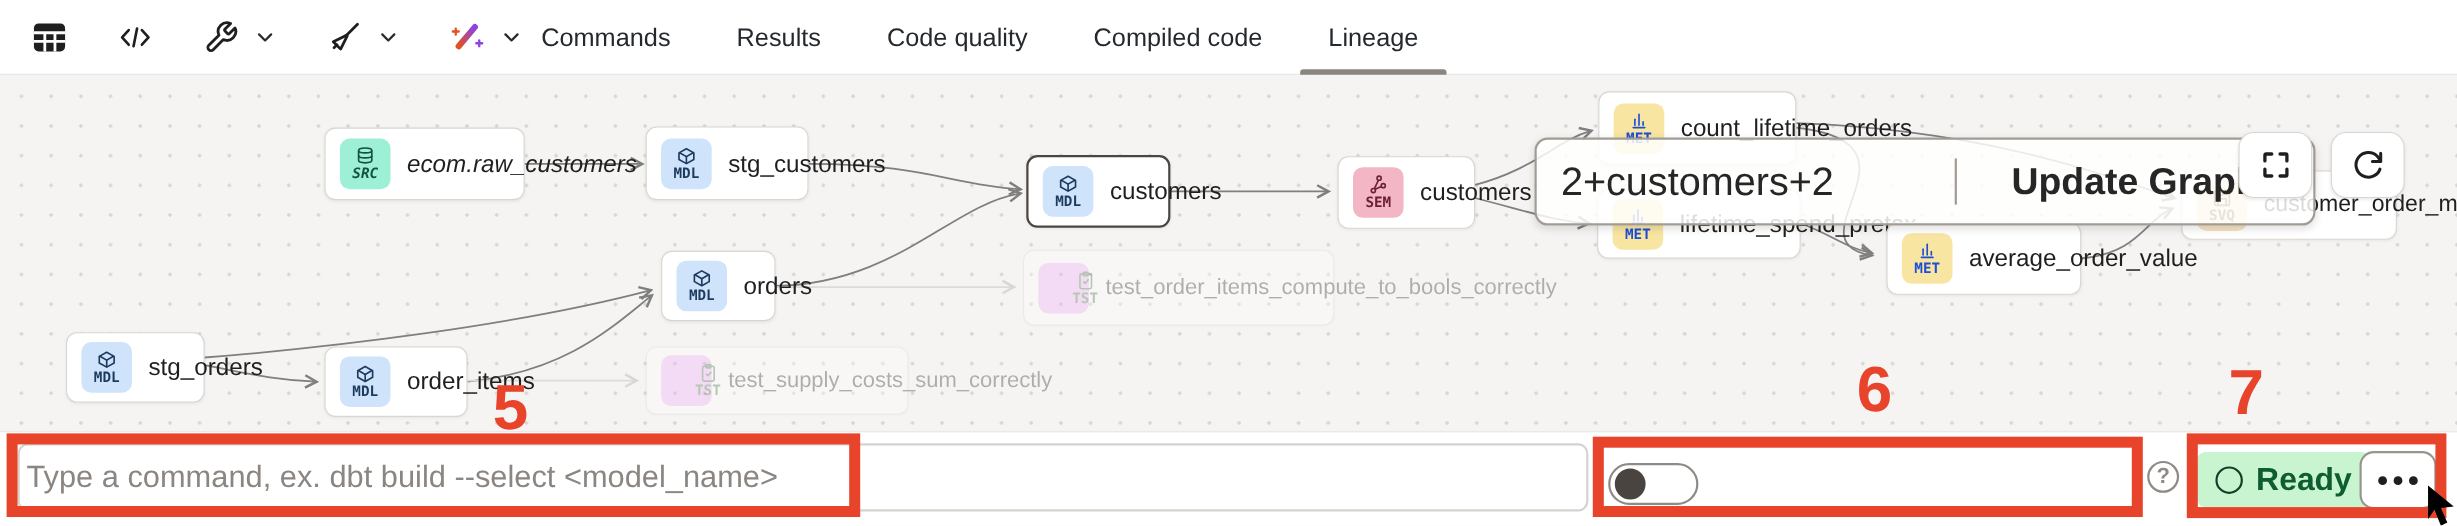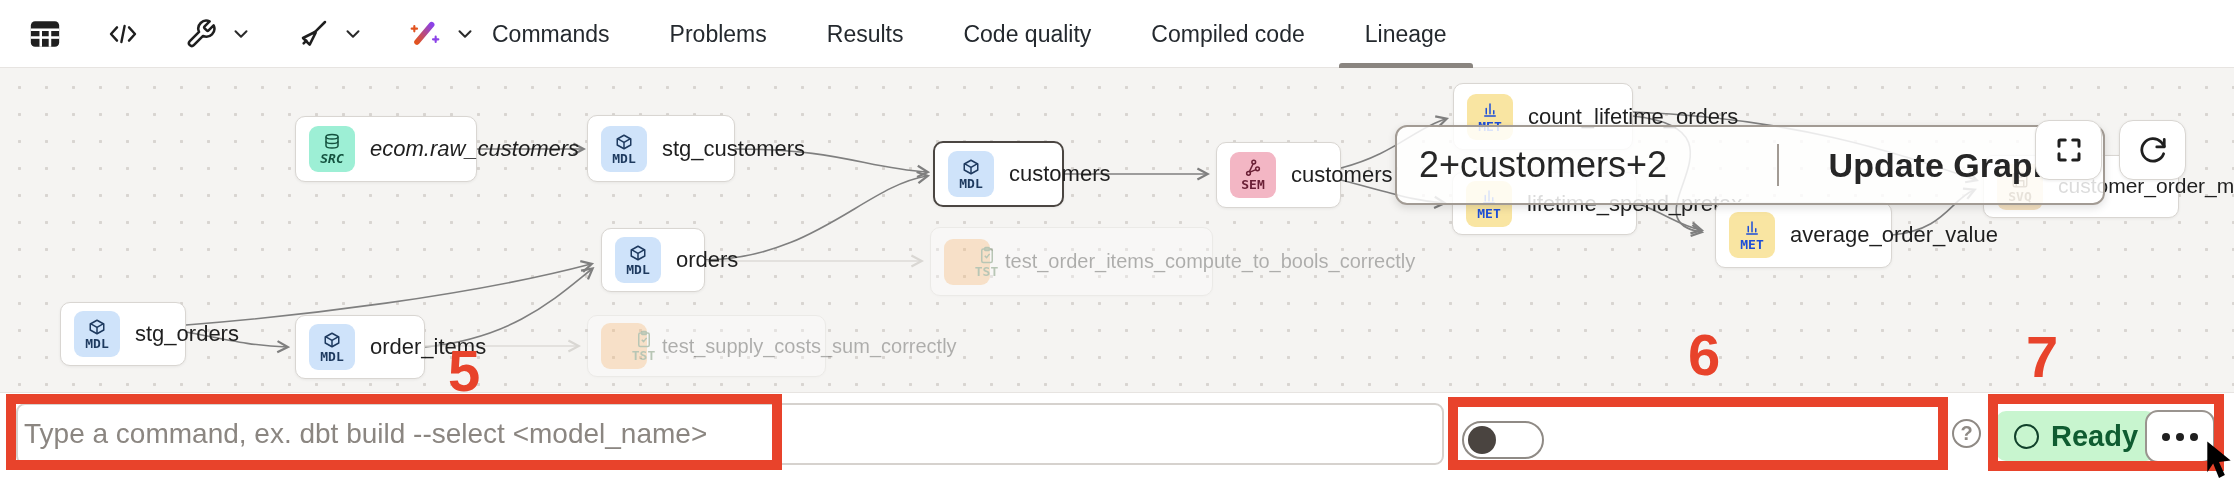--- a/index.html
+++ b/index.html
@@ -33,21 +33,21 @@
   .gnode.faded { opacity:0.33; }
   .badge { width:46px; height:46px; border-radius:9px; flex:0 0 46px;
            display:flex; flex-direction:column; align-items:center; justify-content:center; gap:1px; }
   .badge svg { width:18px; height:18px; }
   .badge .btype { font-family:"DejaVu Sans Mono", monospace; font-size:13px; font-weight:bold; line-height:13px; }
   .badge.src { background:#9defd5; color:#14523f; }
   .badge.mdl { background:#cfe3fa; color:#1e3a5f;text-align:center; }
   .badge.sem { background:#f3b6c4; color:#6b2036; }
   .badge.met { background:#f9e5a2; color:#1d4ed8; }
   .badge.svq { background:#f6e2c2; color:#6b4c1c; }
-  .badge.tst { background:#fdba74; color:#3f6b3d;padding-left:39px; }
+  .badge.tst { background:#f0abfc; color:#3f6b3d;padding-left:39px; }
   .nlabel { font-size:22px; color:#1f1f1f; line-height:1.25; padding-right:14px; }
 
   
   .selector-box { position:absolute; left:1395px; top:57px; width:710px; height:80px; z-index:6;
                   background:rgba(255,255,255,0.84); border:2px solid #a29b94; border-radius:12px;
                   box-shadow:0 3px 8px rgba(0,0,0,0.12); display:flex; align-items:center; }
   .selector-input { width:382px; display:flex; align-items:center; padding-left:22px;
                     font-size:36px; color:#262626; border-right:2px solid #a29b94; }
   .selector-btn { flex:1; display:flex; align-items:center; justify-content:center;
                   font-size:34px; font-weight:bold; color:#262626; cursor:pointer; }
@@ -163,23 +163,20 @@
         <svg viewBox="0 0 24 24" width="22" height="22" fill="none" stroke="#2a2a2a" stroke-width="2.2" stroke-linecap="round" stroke-linejoin="round">
             <polyline points="6 9 12 15 18 9"></polyline>
           </svg>
       </span>
     </span>
   </div>
 
   <div class="tabs">
     <div class="tab">
         <span>Commands</span>
-      </div>
-    <div class="tab">
-        <span>Problems</span>
       </div>
     <div class="tab">
         <span>Results</span>
       </div>
     <div class="tab">
         <span>Code quality</span>
       </div>
     <div class="tab">
         <span>Compiled code</span>
       </div>

